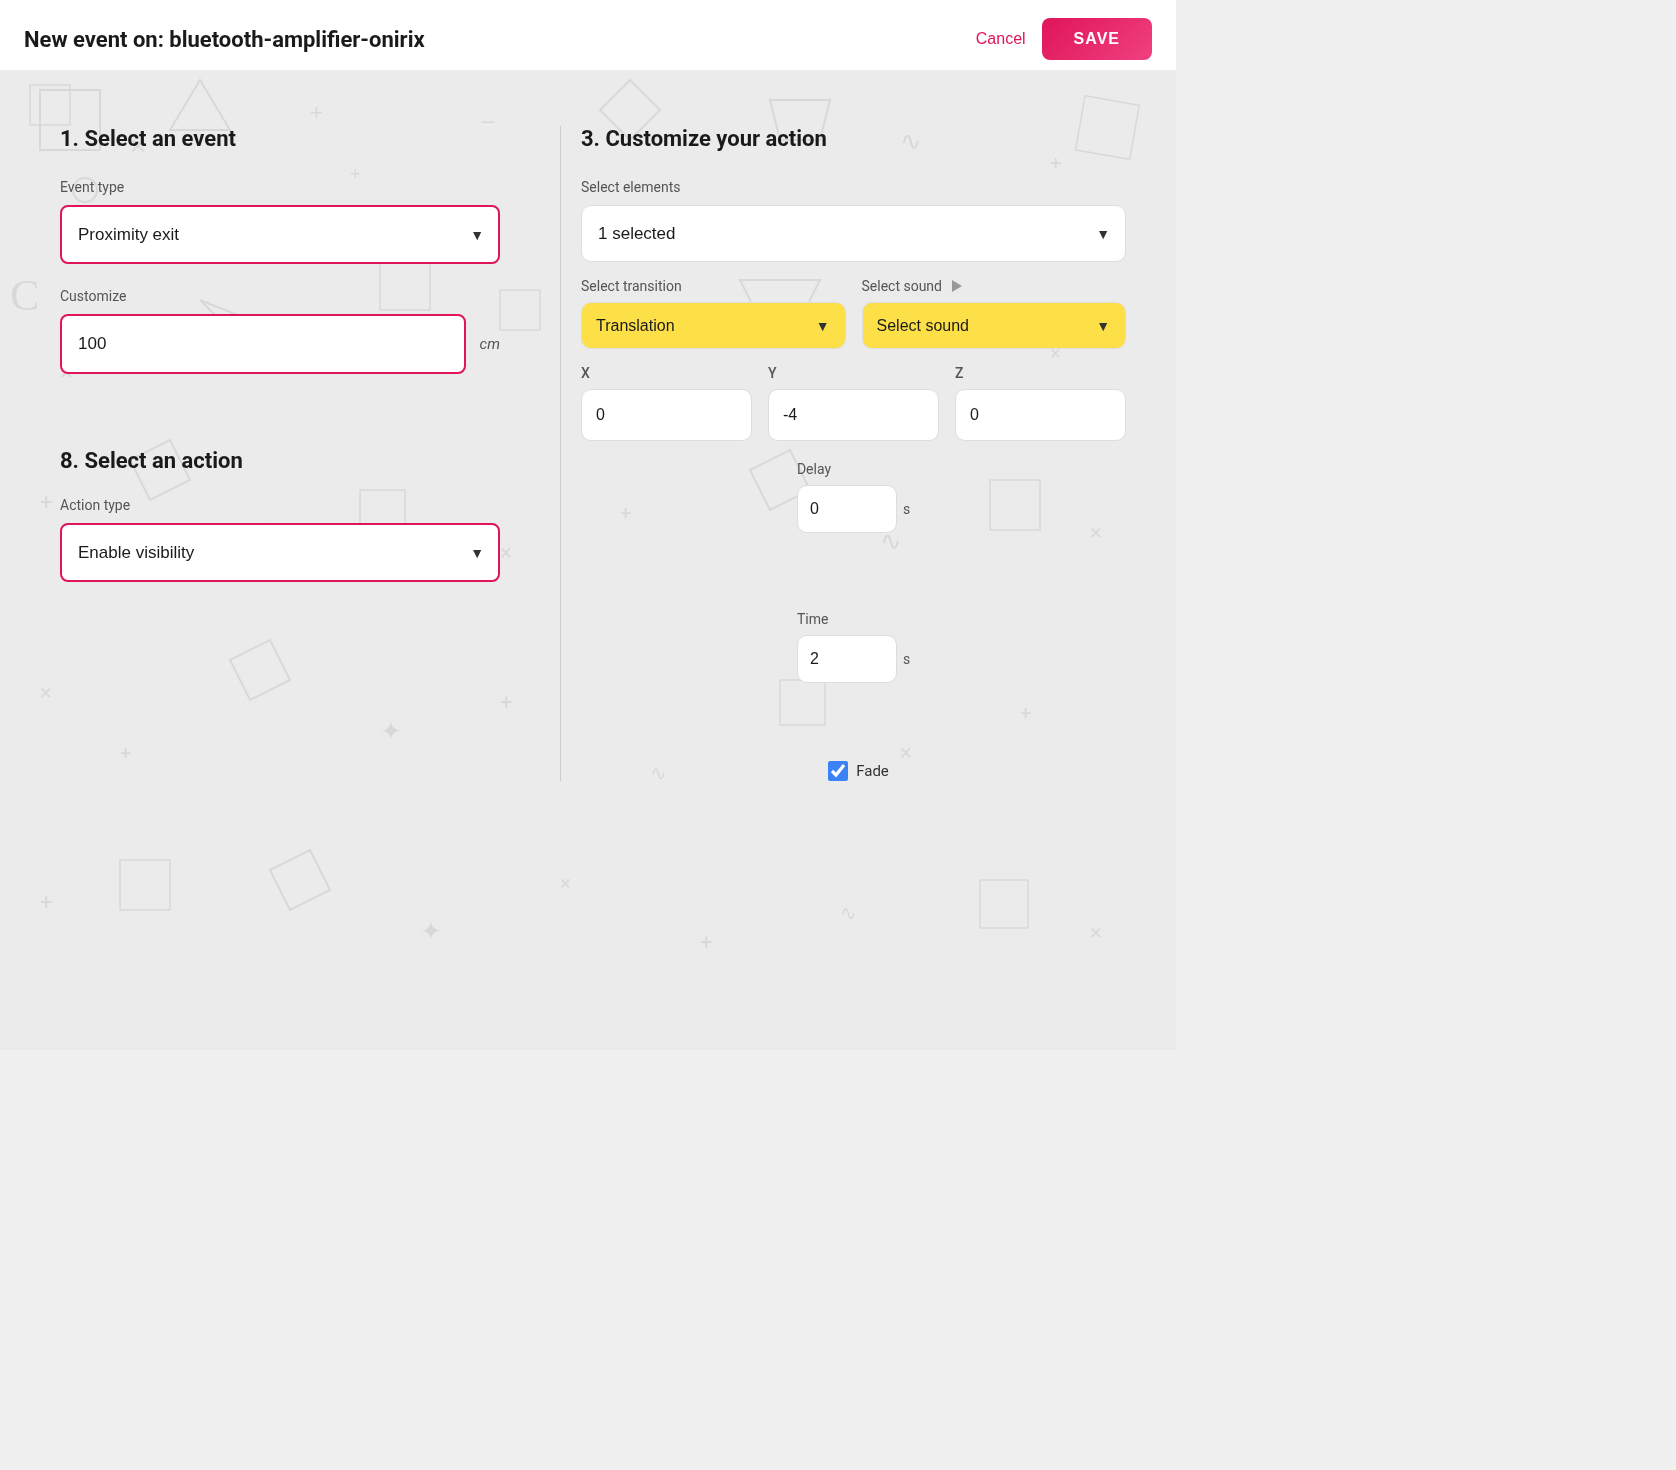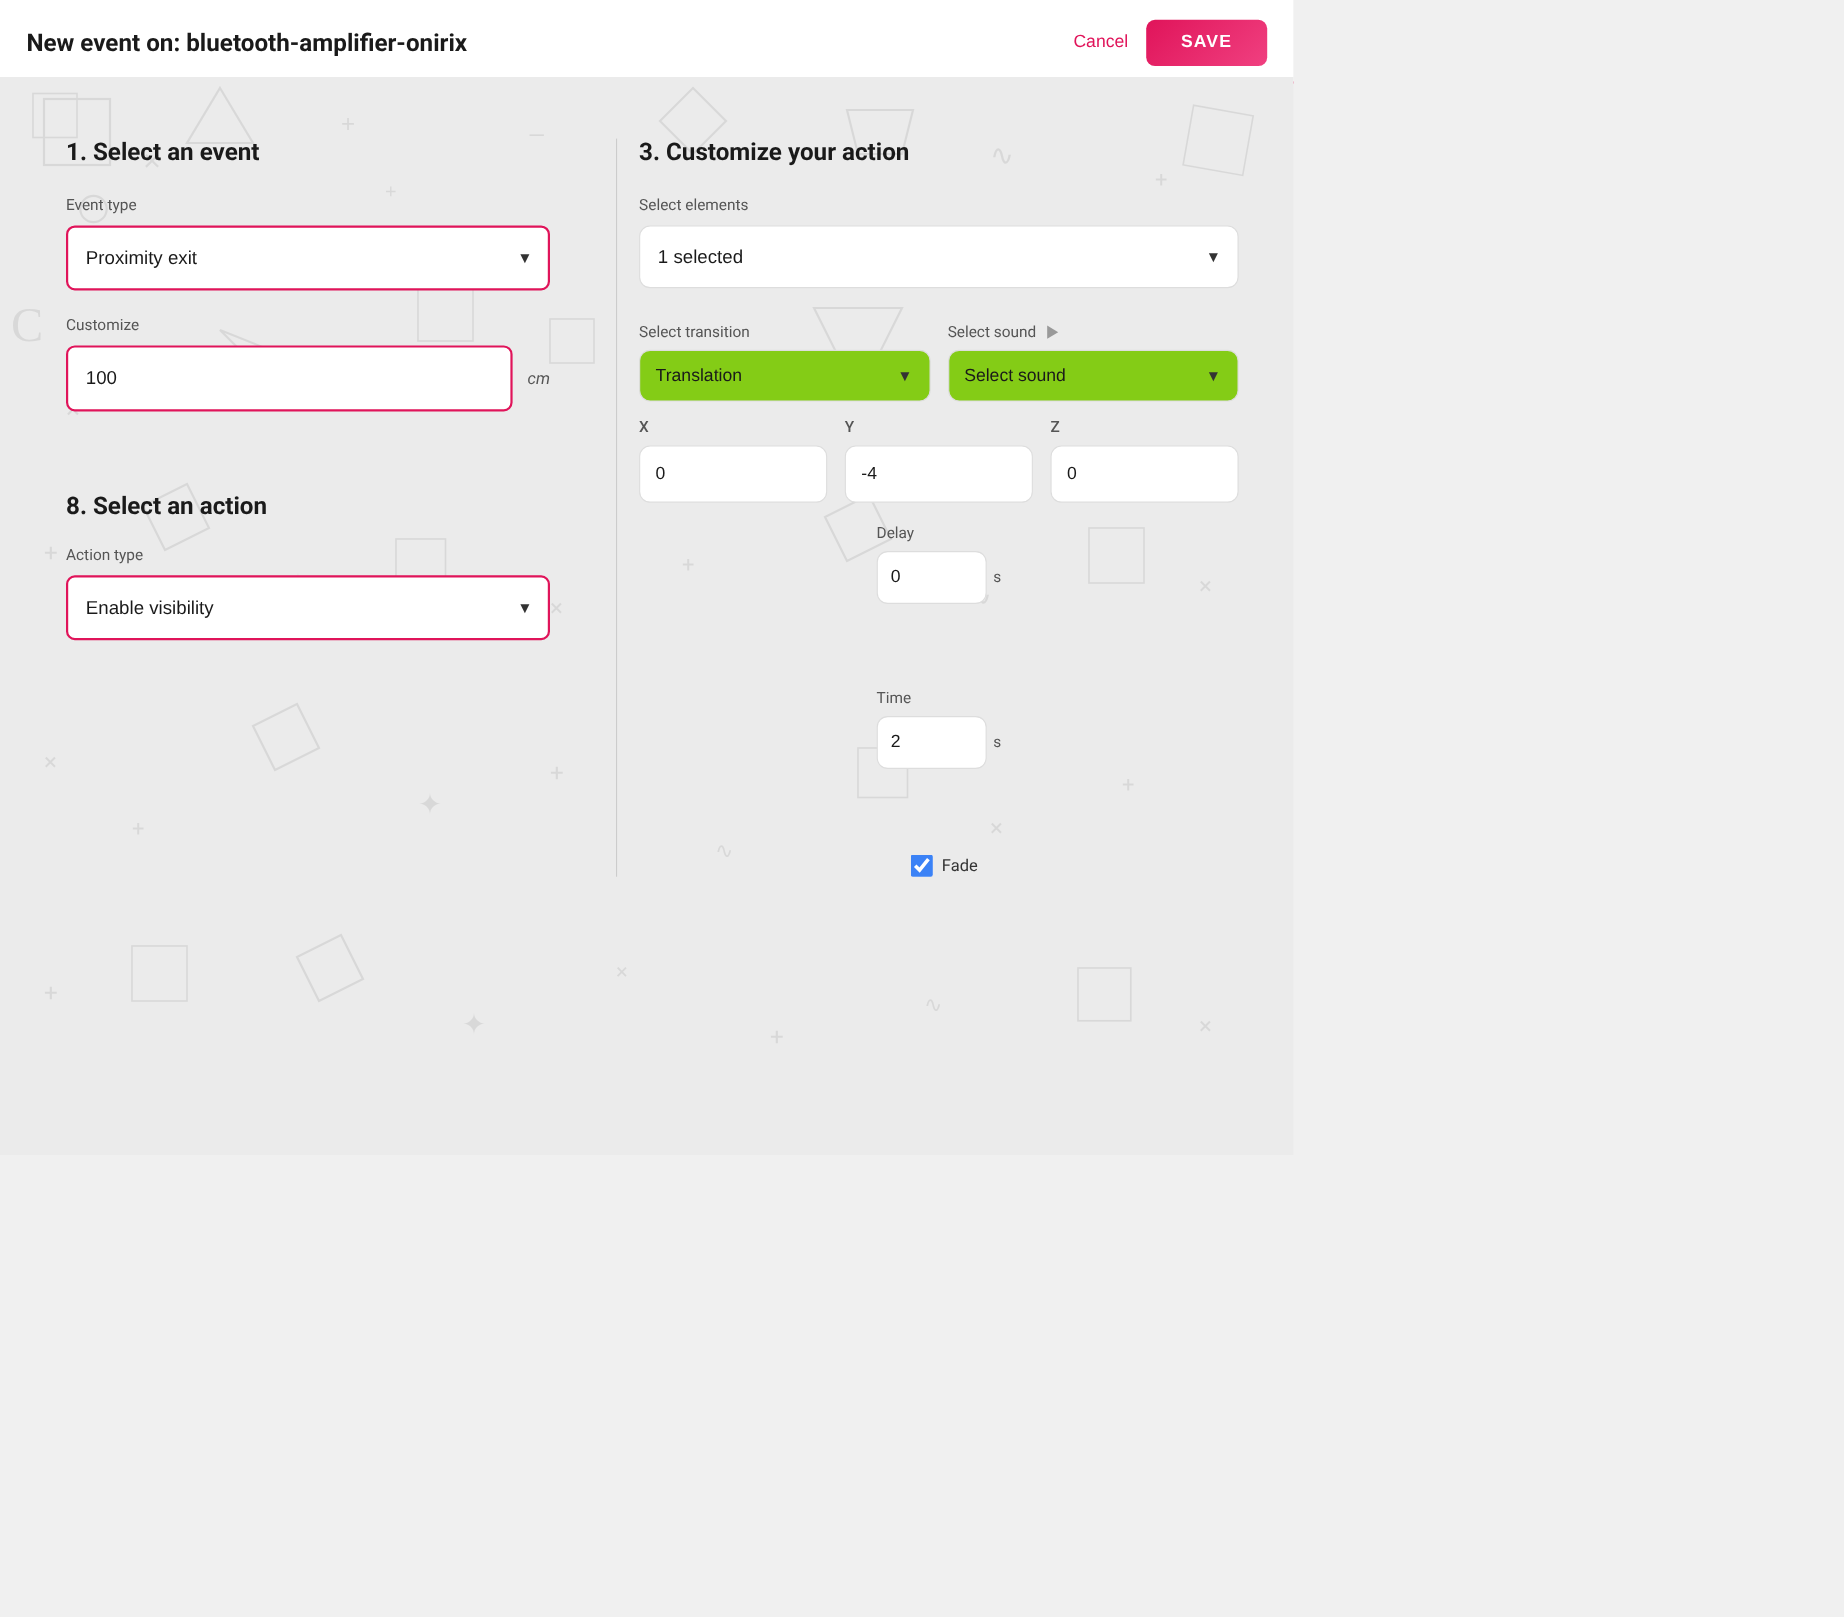--- a/index.html
+++ b/index.html
@@ -175,21 +175,21 @@
     .vertical-divider {
       width: 1px;
       background: #ccc;
       margin: 0 0 0 20px;
       align-self: stretch;
       min-height: 600px;
     }
 
     
     .select-elements-wrap {
-      margin-bottom: 32px;
+      margin-bottom: 16px;
     }
 
     .transition-sound-row {
       display: flex;
       gap: 16px;
       margin-bottom: 16px;
       align-items: flex-end;
     }
 
     .transition-col {
@@ -217,21 +217,21 @@
       border-bottom: 6px solid transparent;
       border-left: 10px solid #999;
       margin-left: 4px;
     }
 
     .select-small {
       width: 100%;
       padding: 14px 14px;
       border: 1px solid #ddd;
       border-radius: 10px;
-      background: #84cc16;
+      background: #fde047;
       font-size: 16px;
       color: #1a1a1a;
       appearance: none;
       cursor: pointer;
       outline: none;
     }
 
     .xyz-row {
       display: flex;
       gap: 16px;

